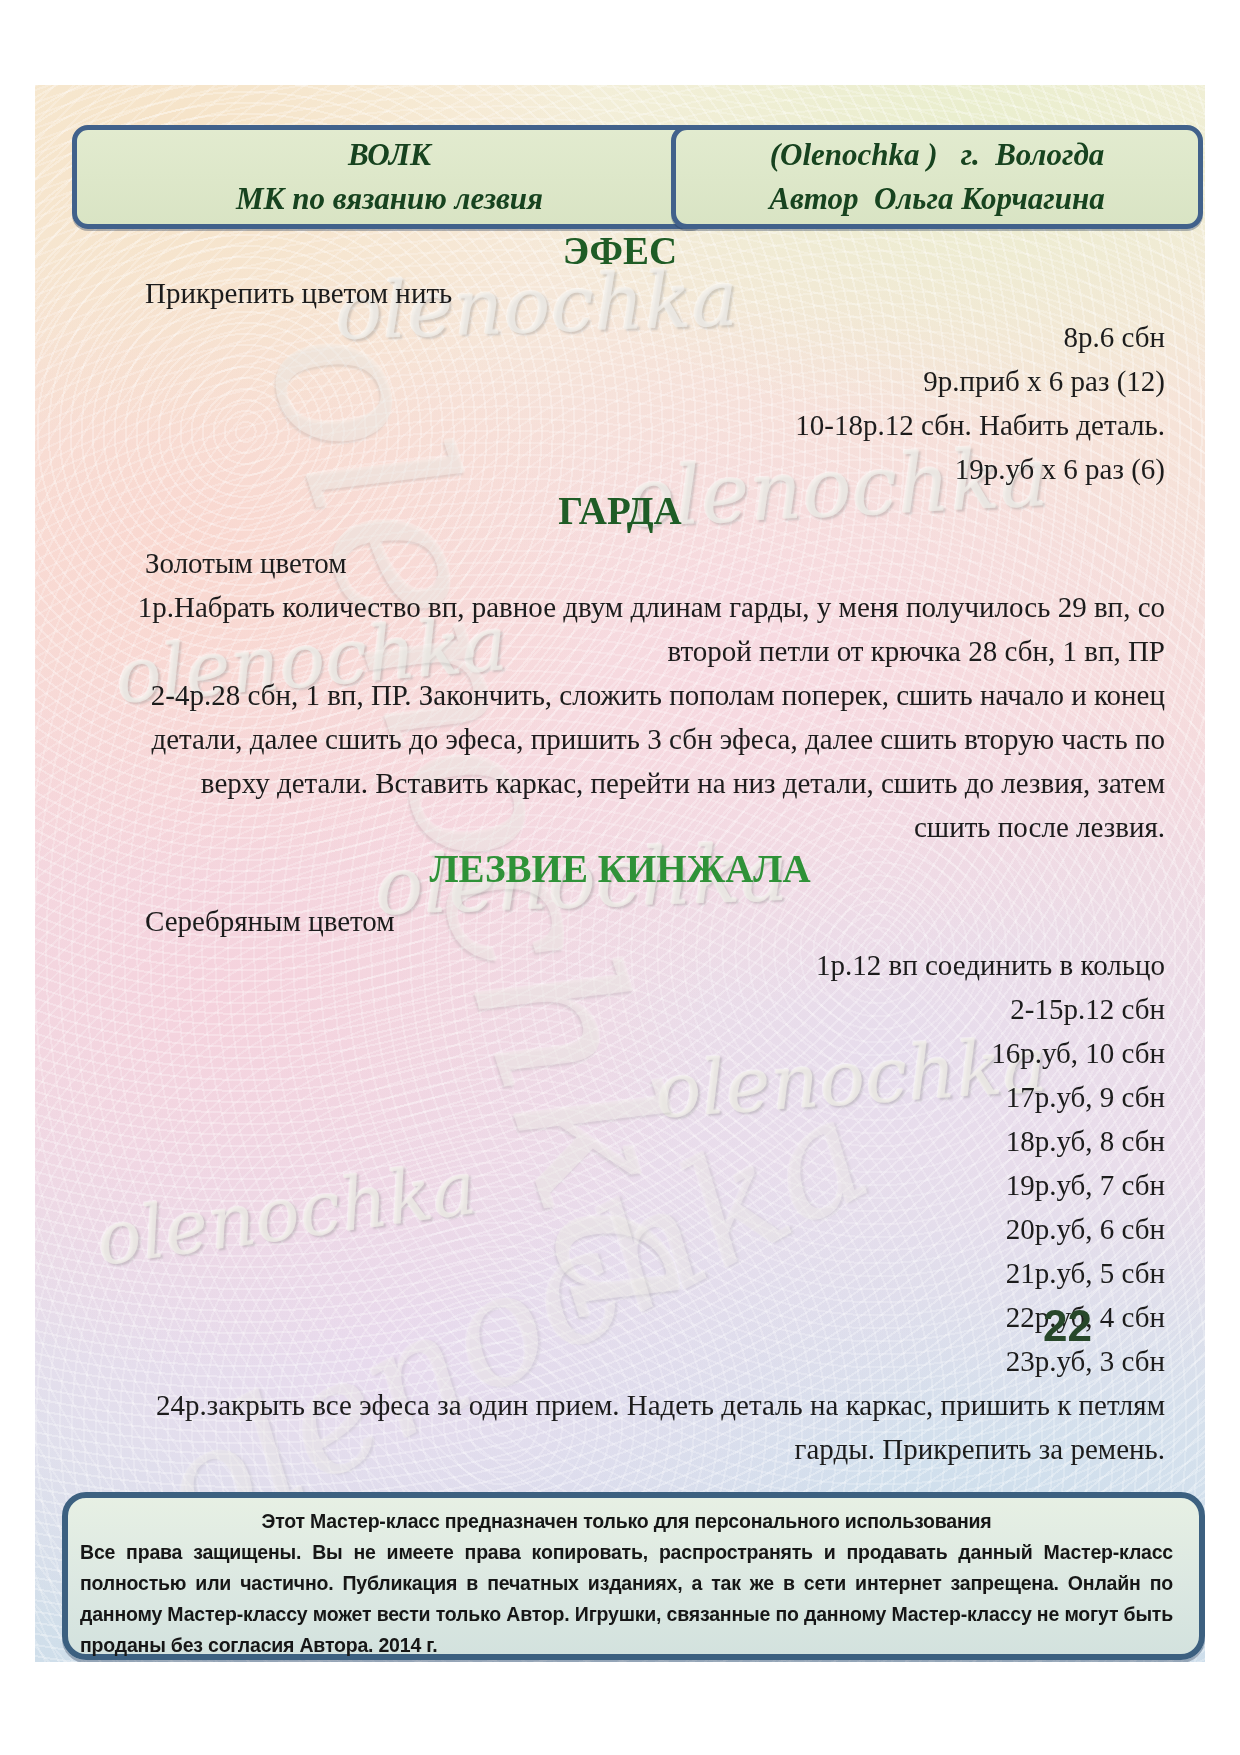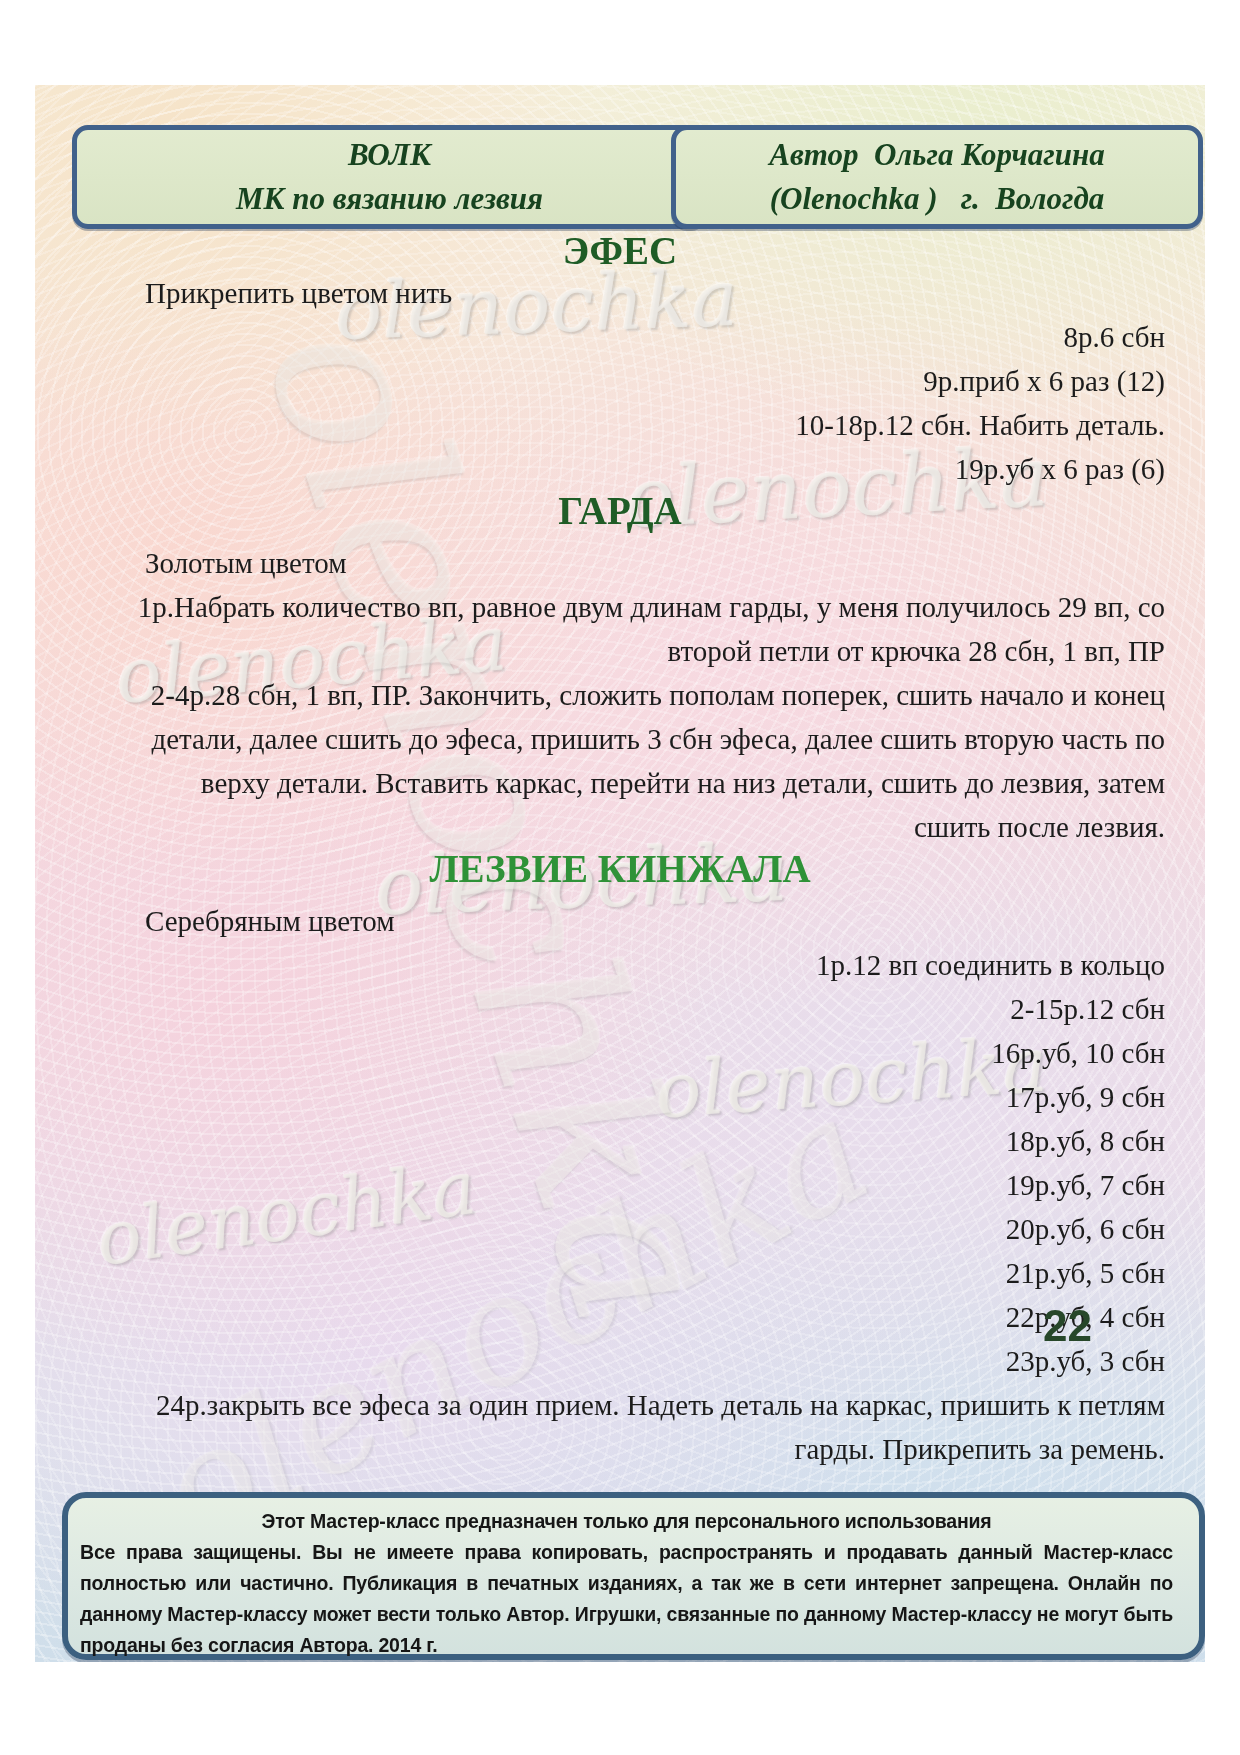--- a/index.html
+++ b/index.html
@@ -99,22 +99,22 @@
     <span class="wm" style="left:620px; top:948px; font-size:76px; transform:rotate(-4deg);">olenochka</span>
     <span class="wm" style="left:60px; top:1085px; font-size:74px; transform:rotate(-8deg);">olenochka</span>
     <span class="wm" style="left:-60px; top:620px; font-size:200px; transform:rotate(72deg); transform-origin:50% 50%; opacity:0.55;">olenochka</span>
     <span class="wm" style="left:90px; top:1150px; font-size:150px; transform:rotate(-28deg); opacity:0.45;">olenochka</span>
 
     <div class="hbox hbox-left">
       <div class="pre">ВОЛК</div>
       <div class="pre">МК по вязанию лезвия</div>
     </div>
     <div class="hbox hbox-right">
+      <div class="pre">(Olenochka )   г.  Вологда</div>
       <div class="pre">Автор  Ольга Корчагина</div>
-      <div class="pre">(Olenochka )   г.  Вологда</div>
     </div>
 
     <div class="main">
 
       <div class="sec-heading h-dark">ЭФЕС</div>
       <div class="sec-intro">Прикрепить цветом нить</div>
       <div class="rows">
         <div class="row"><span class="lbl">8р.</span><span class="txt">6 сбн</span></div>
         <div class="row"><span class="lbl">9р.</span><span class="txt">приб х 6 раз (12)</span></div>
         <div class="row"><span class="lbl">10-18р.</span><span class="txt">12 сбн. Набить деталь.</span></div>

